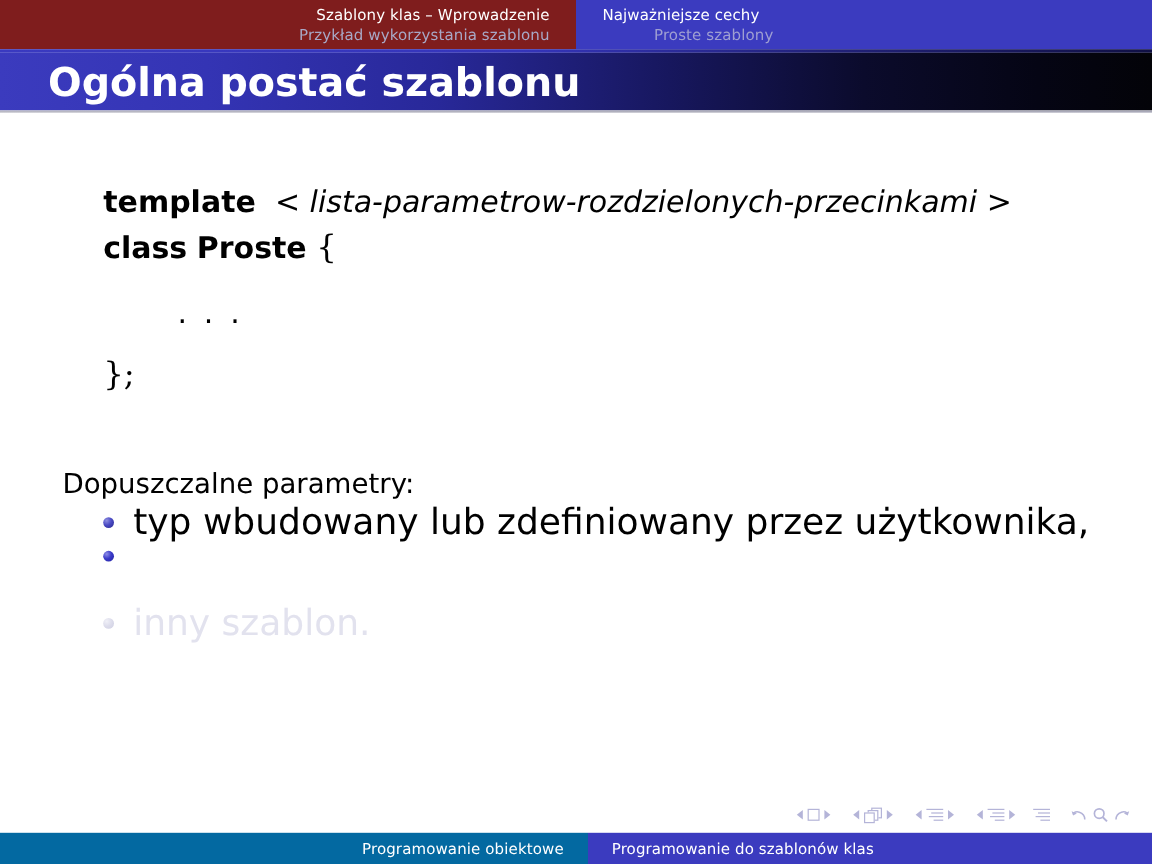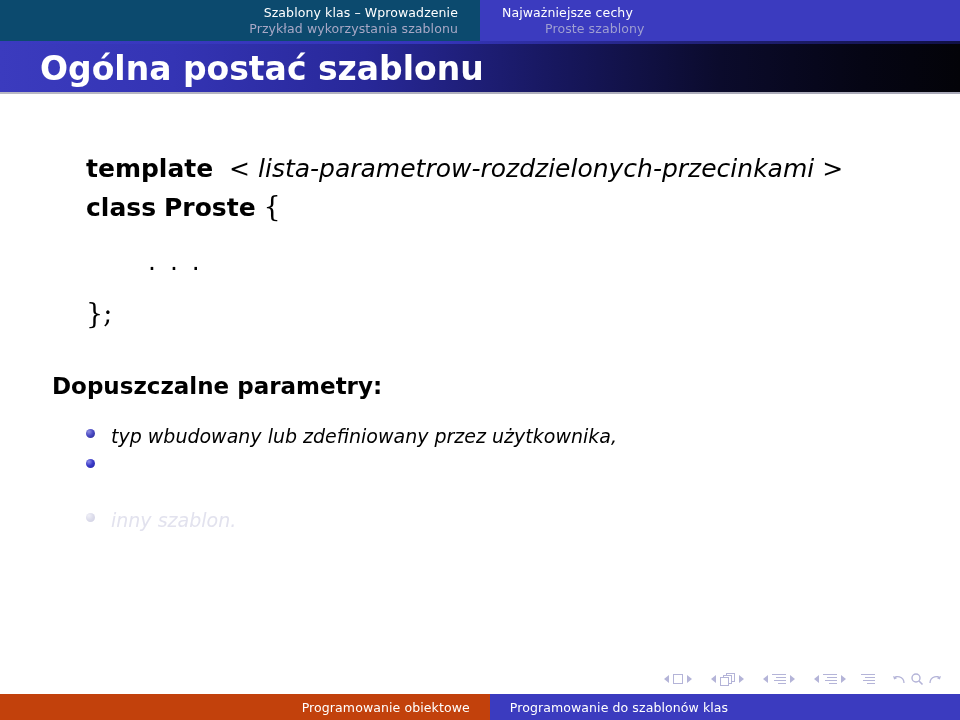--- a/index.html
+++ b/index.html
@@ -19,21 +19,21 @@
   .headline {
     position: absolute;
     top: 0; left: 0;
     width: 960px;
     height: 41px;
     display: flex;
   }
   .headline-left {
     width: 480px;
     height: 41px;
-    background: #0c4a6e;
+    background: #7f1d1d;
     display: flex;
     flex-direction: column;
     align-items: flex-end;
     justify-content: center;
     box-sizing: border-box;
     padding-right: 22px;
   }
   .headline-right {
     width: 480px;
     height: 41px;
@@ -152,25 +152,24 @@
   .code-close {
     font-size: 27px;
     line-height: 38px;
     margin-top: 14px;
     font-family: "DejaVu Serif", serif;
   }
 
   .lead {
     position: absolute;
     left: 52px;
-    top: 279px;
+    top: 297px;
     font-size: 23px;
     color: #000000;
     white-space: nowrap;
-    font-weight: bold;
   }
 
   .bullets {
     position: absolute;
     left: 52px;
     top: 328px;
     width: 880px;
   }
   .bullet-row {
     display: flex;
@@ -182,24 +181,23 @@
     height: 9px;
     border-radius: 50%;
     flex: 0 0 auto;
     margin-right: 16px;
     position: relative;
     top: -5px;
     margin-left: 34px;
     background: radial-gradient(circle at 32% 30%, #8f8fe0 0%, #4a4ac4 45%, #26268c 100%);
   }
   .bullet-text {
-    font-size: 19px;
+    font-size: 30px;
     white-space: nowrap;
     line-height: 28px;
-    font-style: italic;
   }
   .lvl-on   .bullet-text { color: #000000; }
   .lvl-half .bullet-text { color: #2222cc; }
   .lvl-off  .bullet-text { color: #e2e2ee; }
 
   .lvl-half .bullet-dot {
     background: radial-gradient(circle at 32% 30%, #8e8ee8 0%, #3a3ac8 45%, #2323a0 100%);
   }
   .lvl-off .bullet-dot {
     background: radial-gradient(circle at 32% 30%, #f0f0f7 0%, #dcdceb 50%, #cfcfe2 100%);
@@ -279,21 +277,21 @@
   .footline {
     position: absolute;
     bottom: 0; left: 0;
     width: 960px;
     height: 26px;
     display: flex;
   }
   .footline-left {
     width: 500px;
     height: 26px;
-    background: #c2410c;
+    background: #0369a1;
     display: flex;
     align-items: center;
     justify-content: flex-end;
     box-sizing: border-box;
     padding-right: 20px;
   }
   .footline-right {
     width: 480px;
     height: 26px;
     background: #3b3bbf;

